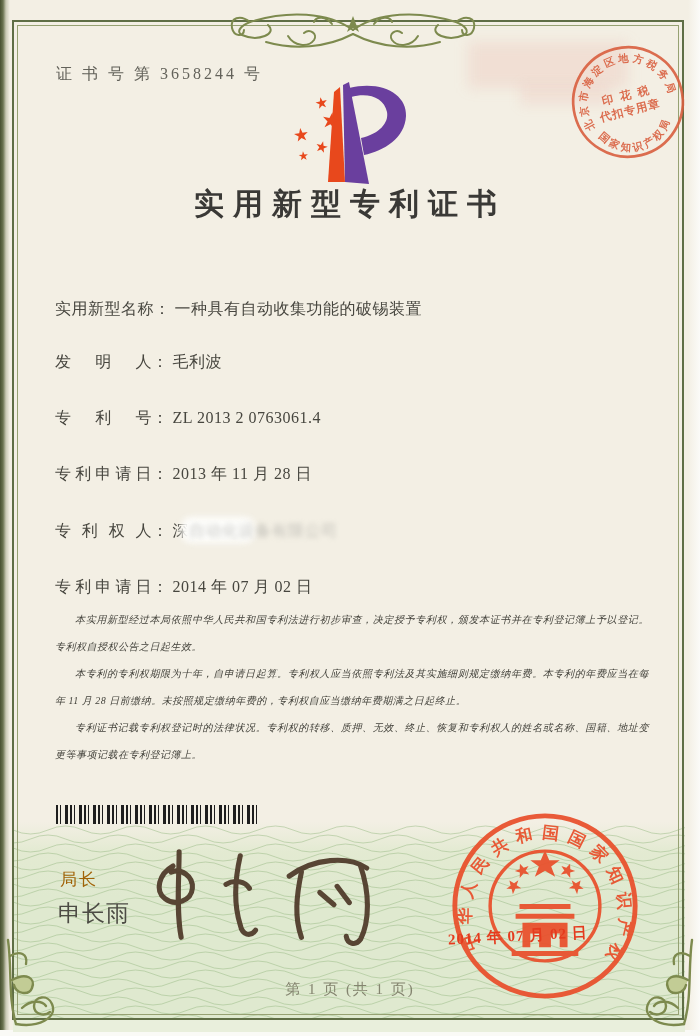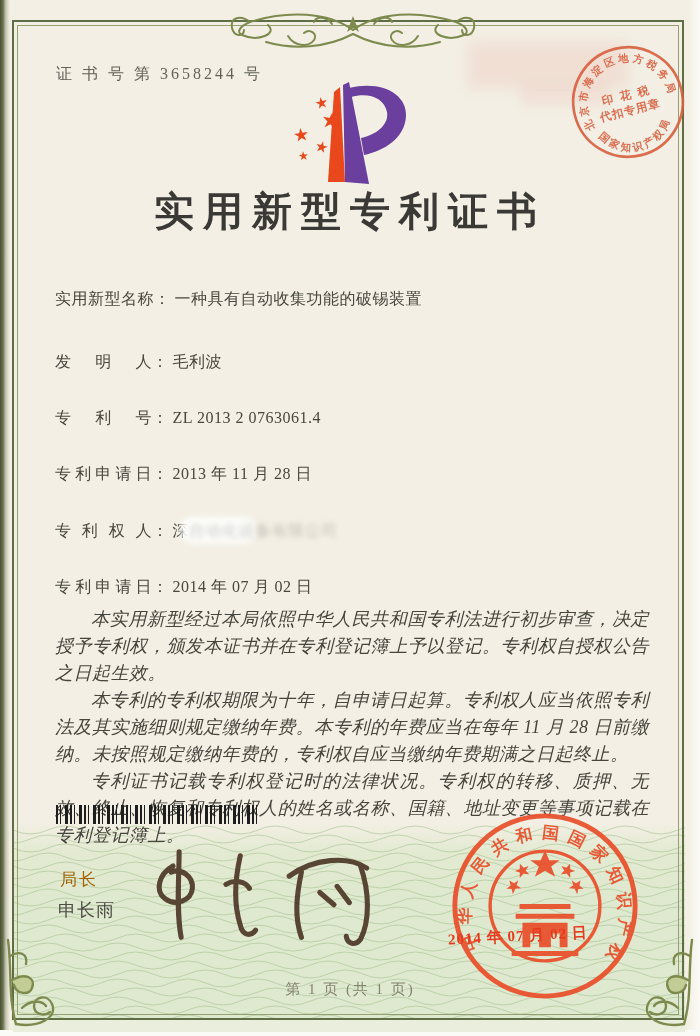--- a/index.html
+++ b/index.html
@@ -24,40 +24,40 @@
   .frame-inner{left:17px;right:21px;top:25px;bottom:21px;border:1px solid #96a172;z-index:4;pointer-events:none;}
 
   .orn{z-index:5;}
 
   
   .ghost1{left:468px;top:42px;width:160px;height:46px;background:rgba(232,140,128,.16);filter:blur(7px);}
   .ghost2{left:520px;top:84px;width:90px;height:22px;background:rgba(232,140,128,.12);filter:blur(6px);}
 
   .cert-no{left:56px;top:64px;font-size:16px;letter-spacing:3px;color:#63625a;z-index:6;}
 
-  .title{left:0;right:0;top:184px;text-align:center;font-size:40px;font-weight:700;
+  .title{left:0;right:0;top:184px;text-align:center;font-size:30px;font-weight:700;
          color:#3a3936;letter-spacing:9px;z-index:6;}
 
   .row{left:55px;width:600px;font-size:16px;color:#47463f;z-index:6;letter-spacing:.5px;}
   .row .lab{display:inline-block;min-width:97px;text-align:justify;text-align-last:justify;}
   .row .col{margin-right:4px;}
   .redact-wrap{position:relative;display:inline-block;}
   .redact-ghost{color:#9a9a96;filter:blur(2.5px);opacity:.55;}
   .redact-blob{position:absolute;left:-8px;top:-4px;width:74px;height:26px;background:#fdfdfb;
                border-radius:10px;filter:blur(3px);}
 
   .paras{left:55px;width:594px;top:606px;z-index:6;}
-  .paras p{margin:0;text-indent:2em;font-size:18px;line-height:27px;color:#45443d;
+  .paras p{margin:0;text-indent:2em;font-size:10px;line-height:27px;color:#45443d;
            font-style:italic;text-align:justify;letter-spacing:.5px;}
 
   .barcode{left:56px;top:805px;width:202px;height:19px;z-index:6;
     background:repeating-linear-gradient(90deg,#1e1e1e 0 2px,rgba(0,0,0,0) 2px 4px,#1e1e1e 4px 5px,rgba(0,0,0,0) 5px 9px,#1e1e1e 9px 12px,rgba(0,0,0,0) 12px 14px);}
 
   .signer-title{left:60px;top:868px;font-size:17px;color:#a16207;z-index:6;letter-spacing:2px;}
-  .signer-name{left:58px;top:898px;font-size:18px;color:#4c4b44;z-index:6;letter-spacing:1px;}
+  .signer-name{left:58px;top:898px;font-size:23px;color:#4c4b44;z-index:6;letter-spacing:1px;}
   .signature{left:120px;top:842px;z-index:7;}
 
   .seal{left:447px;top:808px;z-index:7;opacity:.93;}
   .seal-date{left:448px;top:926px;width:170px;font-size:15px;font-weight:700;color:#e53b1e;
              letter-spacing:1px;transform:rotate(-3deg);z-index:8;}
 
   .tax-stamp{left:566px;top:40px;z-index:6;transform:rotate(-14deg);opacity:.9;}
 
   .logo-box{left:285px;top:80px;width:140px;height:112px;z-index:6;}
   .logo-star{position:absolute;color:#e8481c;z-index:7;line-height:1;}
@@ -172,21 +172,21 @@
   </svg>
   <span class="logo-star" style="left:30px;top:16px;font-size:15px;transform:rotate(-12deg);">★</span>
   <span class="logo-star" style="left:36px;top:30px;font-size:22px;transform:rotate(10deg);">★</span>
   <span class="logo-star" style="left:8px;top:46px;font-size:18px;transform:rotate(-8deg);">★</span>
   <span class="logo-star" style="left:30px;top:60px;font-size:15px;transform:rotate(14deg);">★</span>
   <span class="logo-star" style="left:13px;top:70px;font-size:12px;transform:rotate(-6deg);">★</span>
 </div>
 
 <div class="abs title">实用新型专利证书</div>
 
-<div class="abs row" style="top:289px;">
+<div class="abs row" style="top:299px;">
   <span class="lab">实用新型名称</span><span class="col">：</span><span>一种具有自动收集功能的破锡装置</span>
 </div>
 <div class="abs row" style="top:352px;">
   <span class="lab">发明人</span><span class="col">：</span><span>毛利波</span>
 </div>
 <div class="abs row" style="top:408px;">
   <span class="lab">专利号</span><span class="col">：</span><span>ZL 2013 2 0763061.4</span>
 </div>
 <div class="abs row" style="top:464px;">
   <span class="lab">专利申请日</span><span class="col">：</span><span>2013 年 11 月 28 日</span>

